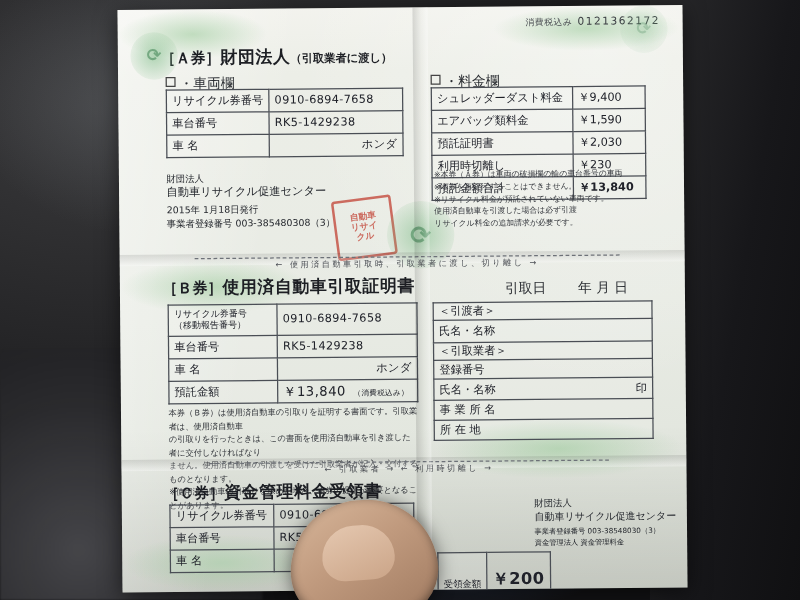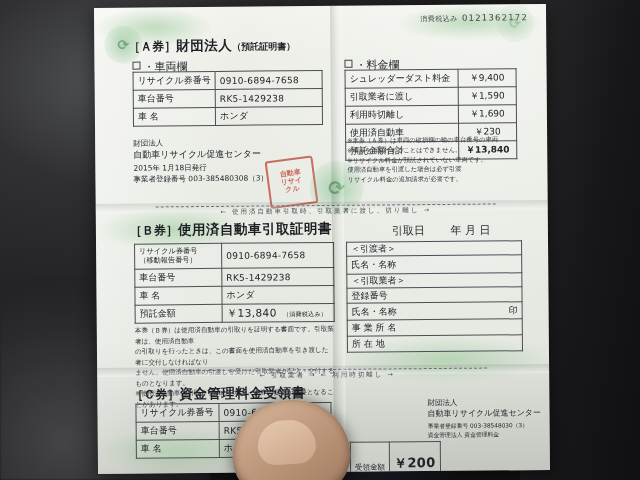--- a/index.html
+++ b/index.html
@@ -75,22 +75,22 @@
 
   .hdr{position:absolute;font-size:11px;color:#2a2d32;}
   .hdr .mark{display:inline-block;width:6px;height:6px;border:1px solid #444;margin-right:3px;
       transform:translateY(-1px);}
 
   table.grid{position:absolute;border-collapse:collapse;}
   table.grid td{border:1px solid #4a4e55;padding:0 4px;font-size:9px;color:#20222a;
       height:17px;vertical-align:middle;white-space:nowrap;}
   td.lbl{background:rgba(255,255,255,.12);font-size:8.5px;}
   td.val{font-size:10px;letter-spacing:.3px;}
-  td.num{text-align:center;font-size:9.5px;}
-  td.c{text-align:left;}
+  td.num{text-align:left;font-size:9.5px;}
+  td.c{text-align:right;}
 
   .fine{position:absolute;font-size:6.3px;line-height:1.55;color:#32353b;}
   .fine2{position:absolute;font-size:6.6px;line-height:1.6;color:#2e3137;}
   .perf{position:absolute;font-size:6.5px;color:#4a4d53;letter-spacing:2px;
     border-top:1px dashed #6d7178;padding-top:1px;text-align:center;}
 
   .org{position:absolute;font-size:7.5px;line-height:1.5;color:#23262c;}
   .org .b{font-weight:normal;font-size:9px;}
 
   
@@ -127,21 +127,21 @@
       <div class="grn" style="left:300px;top:0;width:150px;height:36px;"></div>
       <div class="grn" style="left:0;top:200px;width:150px;height:44px;"></div>
       <div class="grn" style="left:250px;top:330px;width:200px;height:48px;"></div>
       <div class="grn" style="left:0;top:420px;width:160px;height:46px;"></div>
 
       <div class="topcode">
         <span class="lbl">消費税込み</span><span>0121362172</span>
       </div>
 
       <div class="sect-title" style="left:34px;top:28px;">
-        <span class="mid">［Ａ券］</span><span class="big">財団法人</span><span class="sm">（預託証明書）</span>
+        <span class="mid">［Ａ券］</span><span class="big">財団法人</span><span class="sm">（引取業者に渡し）</span>
       </div>
 
       <div class="hdr" style="left:38px;top:52px;">
         <span class="mark"></span><span>・車両欄</span>
       </div>
       <div class="hdr" style="left:250px;top:52px;">
         <span class="mark"></span><span>・料金欄</span>
       </div>
 
       <table class="grid" style="left:38px;top:64px;width:190px;">
@@ -161,29 +161,29 @@
       </tbody>
         </table>
 
       <table class="grid" style="left:250px;top:64px;width:172px;">
         <tbody>
             <tr>
           <td class="lbl" style="width:104px">シュレッダーダスト料金</td>
           <td class="num">￥9,400</td>
         </tr>
         <tr>
-          <td class="lbl">引取業者に渡し</td>
+          <td class="lbl">エアバッグ類料金</td>
           <td class="num">￥1,590</td>
         </tr>
         <tr>
+          <td class="lbl">預託証明書</td>
+          <td class="num">￥2,030</td>
+        </tr>
+        <tr>
           <td class="lbl">利用時切離し</td>
-          <td class="num">￥1,690</td>
-        </tr>
-        <tr>
-          <td class="lbl">使用済自動車</td>
           <td class="num">￥230</td>
         </tr>
         <tr>
           <td class="lbl" style="font-weight:normal">預託金額合計</td>
           <td class="num" style="font-weight:bold">￥13,840</td>
         </tr>
       </tbody>
         </table>
 
       <div class="org" style="left:38px;top:130px;">
@@ -205,21 +205,21 @@
 ※リサイクル料金が預託されていない車両です。
 使用済自動車を引渡した場合は必ず引渡
 リサイクル料金の追加請求が必要です。</div>
 
       <div class="foldh" style="top:196px;"></div>
       <div class="perf" style="left:60px;top:199px;width:340px;">← 使用済自動車引取時、引取業者に渡し、切り離し →</div>
 
       <div class="sect-title" style="left:34px;top:212px;">
         <span class="mid">［Ｂ券］</span><span class="big">使用済自動車引取証明書</span>
       </div>
-      <div class="hdr" style="left:296px;top:218px;">
+      <div class="hdr" style="left:308px;top:218px;">
         <span>引取日</span>
         <span style="margin-left:22px">年   月   日</span>
       </div>
 
       <table class="grid" style="left:38px;top:236px;width:200px;">
         <tbody>
             <tr>
           <td class="lbl" style="width:78px;height:24px;line-height:1.2;white-space:pre-line;font-size:7.2px">リサイクル券番号
 （移動報告番号）</td>
           <td class="val">0910-6894-7658</td>

